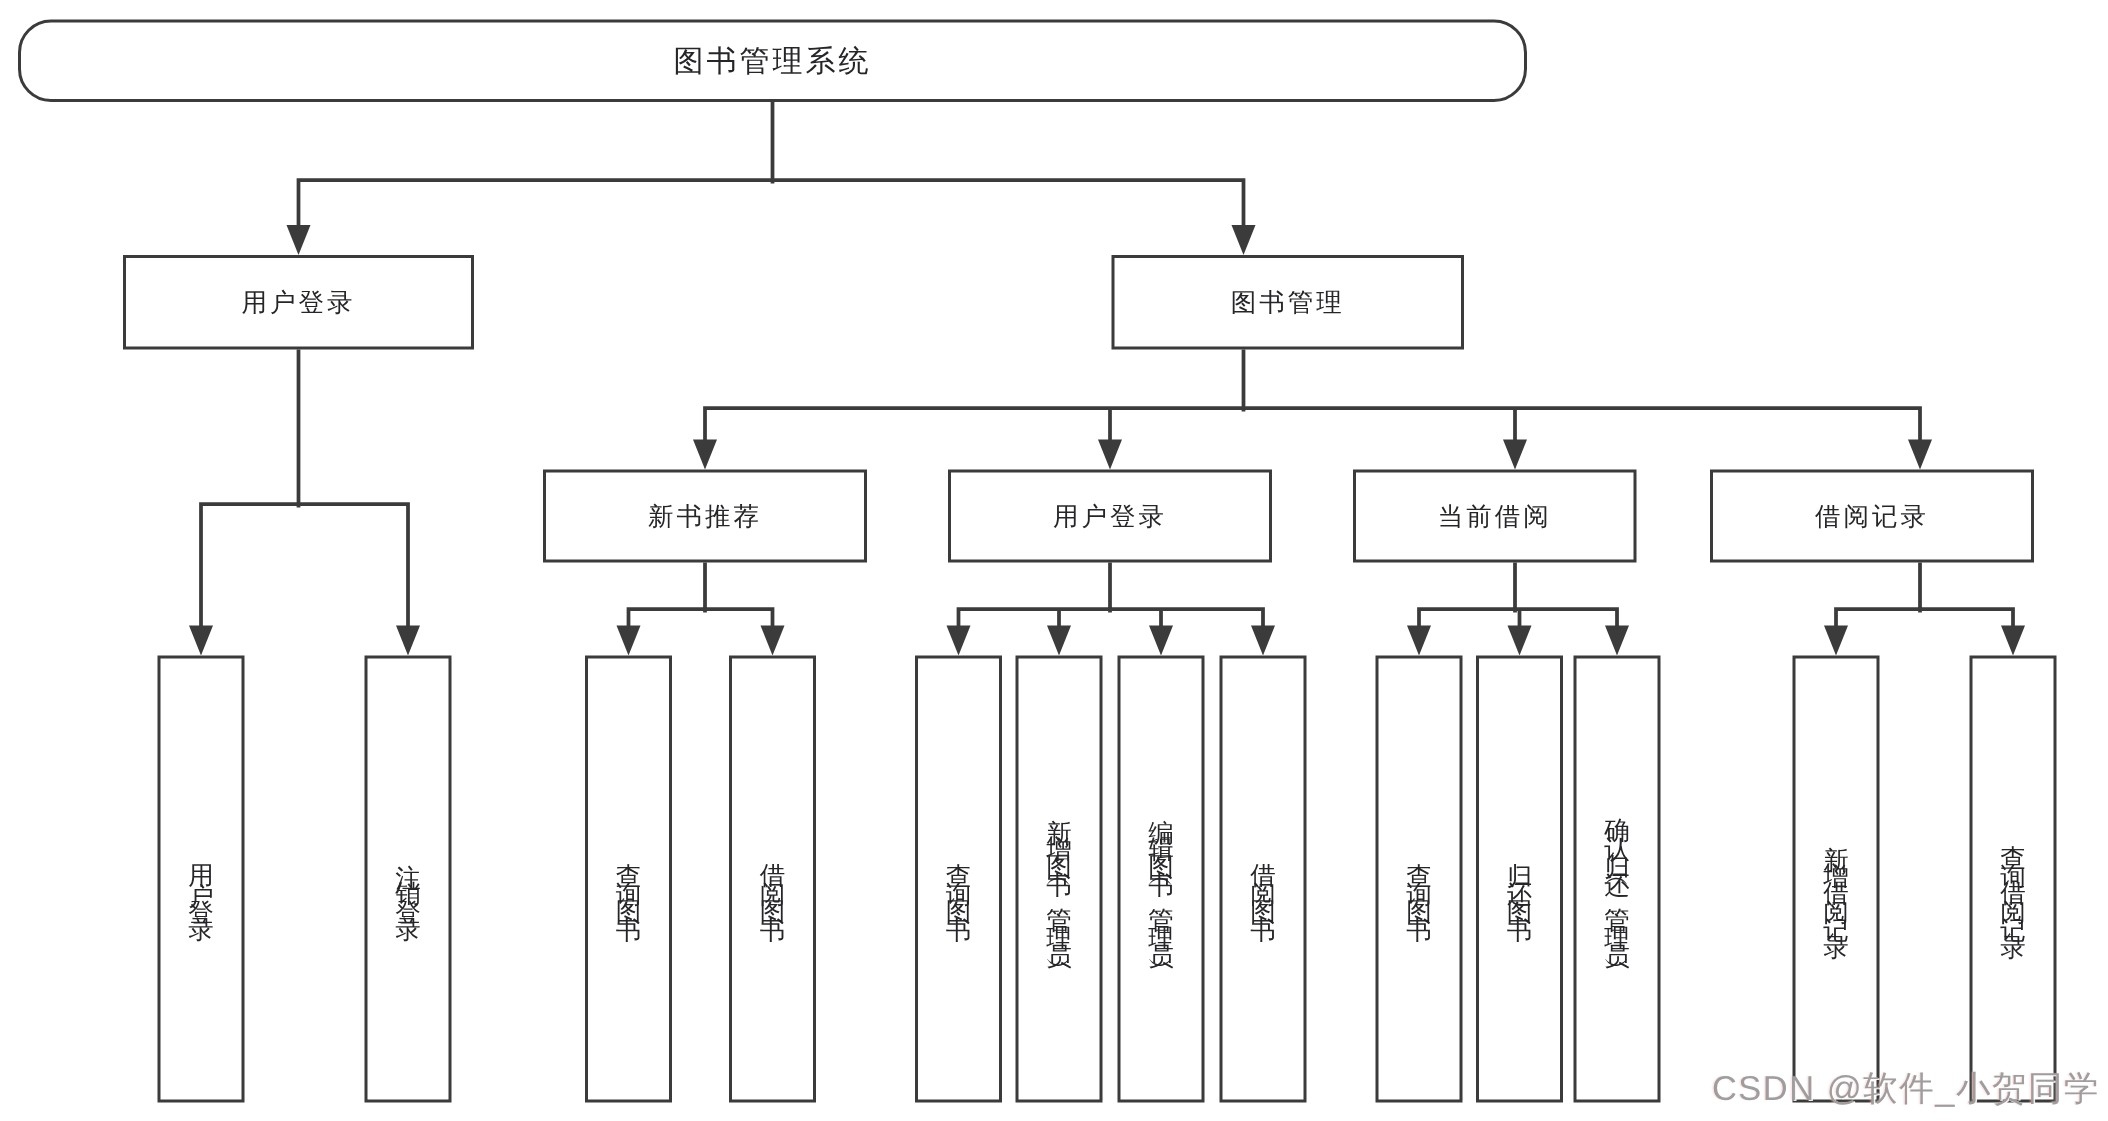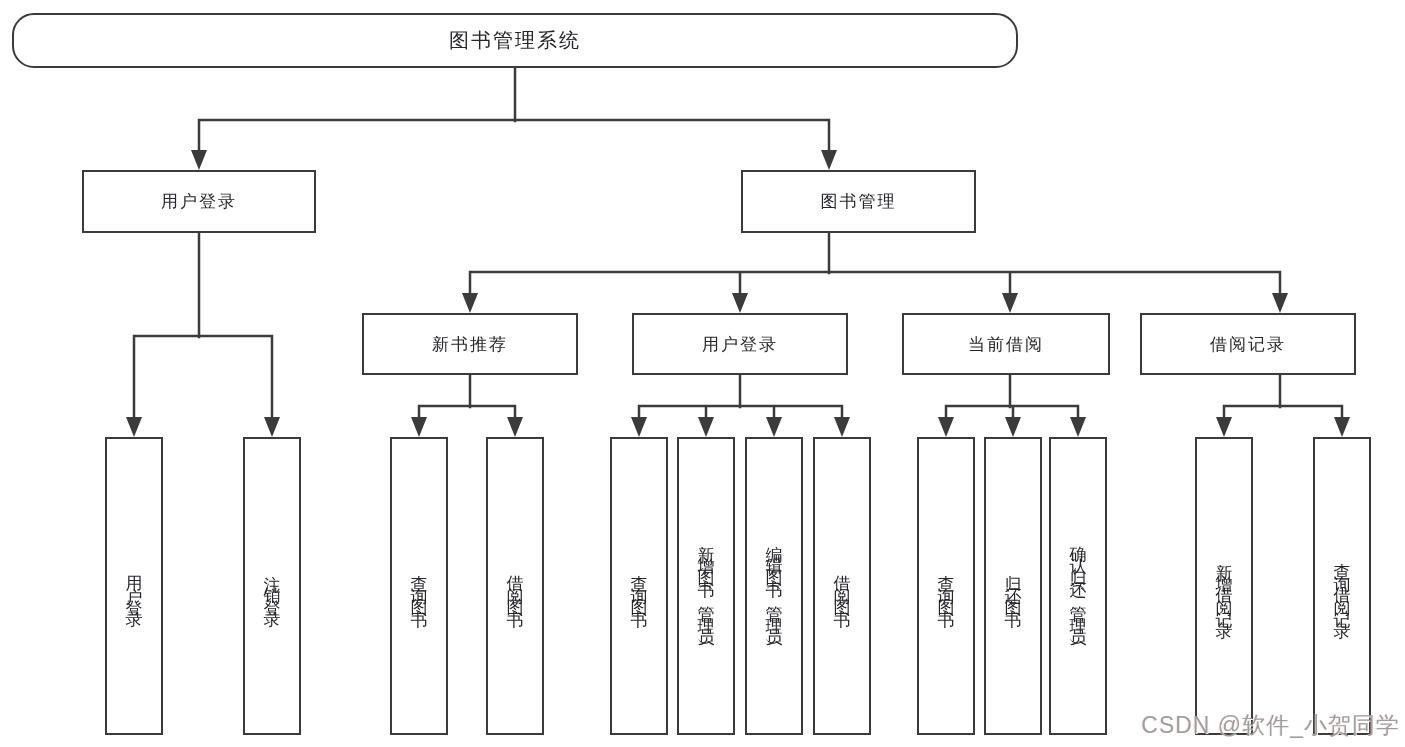--- a/index.html
+++ b/index.html
@@ -92,21 +92,21 @@
   <div class="node hnode" style="left:741px;top:170px;width:235px;height:63px">
     <span>图书管理</span>
   </div>
 
   <div class="node hnode" style="left:362px;top:313px;width:216px;height:62px">
     <span>新书推荐</span>
   </div>
   <div class="node hnode" style="left:632px;top:313px;width:216px;height:62px">
     <span>用户登录</span>
   </div>
-  <div class="node hnode" style="left:902px;top:313px;width:208px;height:62px">
+  <div class="node hnode" style="left:902px;top:313px;width:189px;height:62px">
     <span>当前借阅</span>
   </div>
   <div class="node hnode" style="left:1140px;top:313px;width:216px;height:62px">
     <span>借阅记录</span>
   </div>
 
   <div class="node vnode" style="left:105px;top:437px">
     <span>用户登录</span>
   </div>
   <div class="node vnode" style="left:243px;top:437px">

